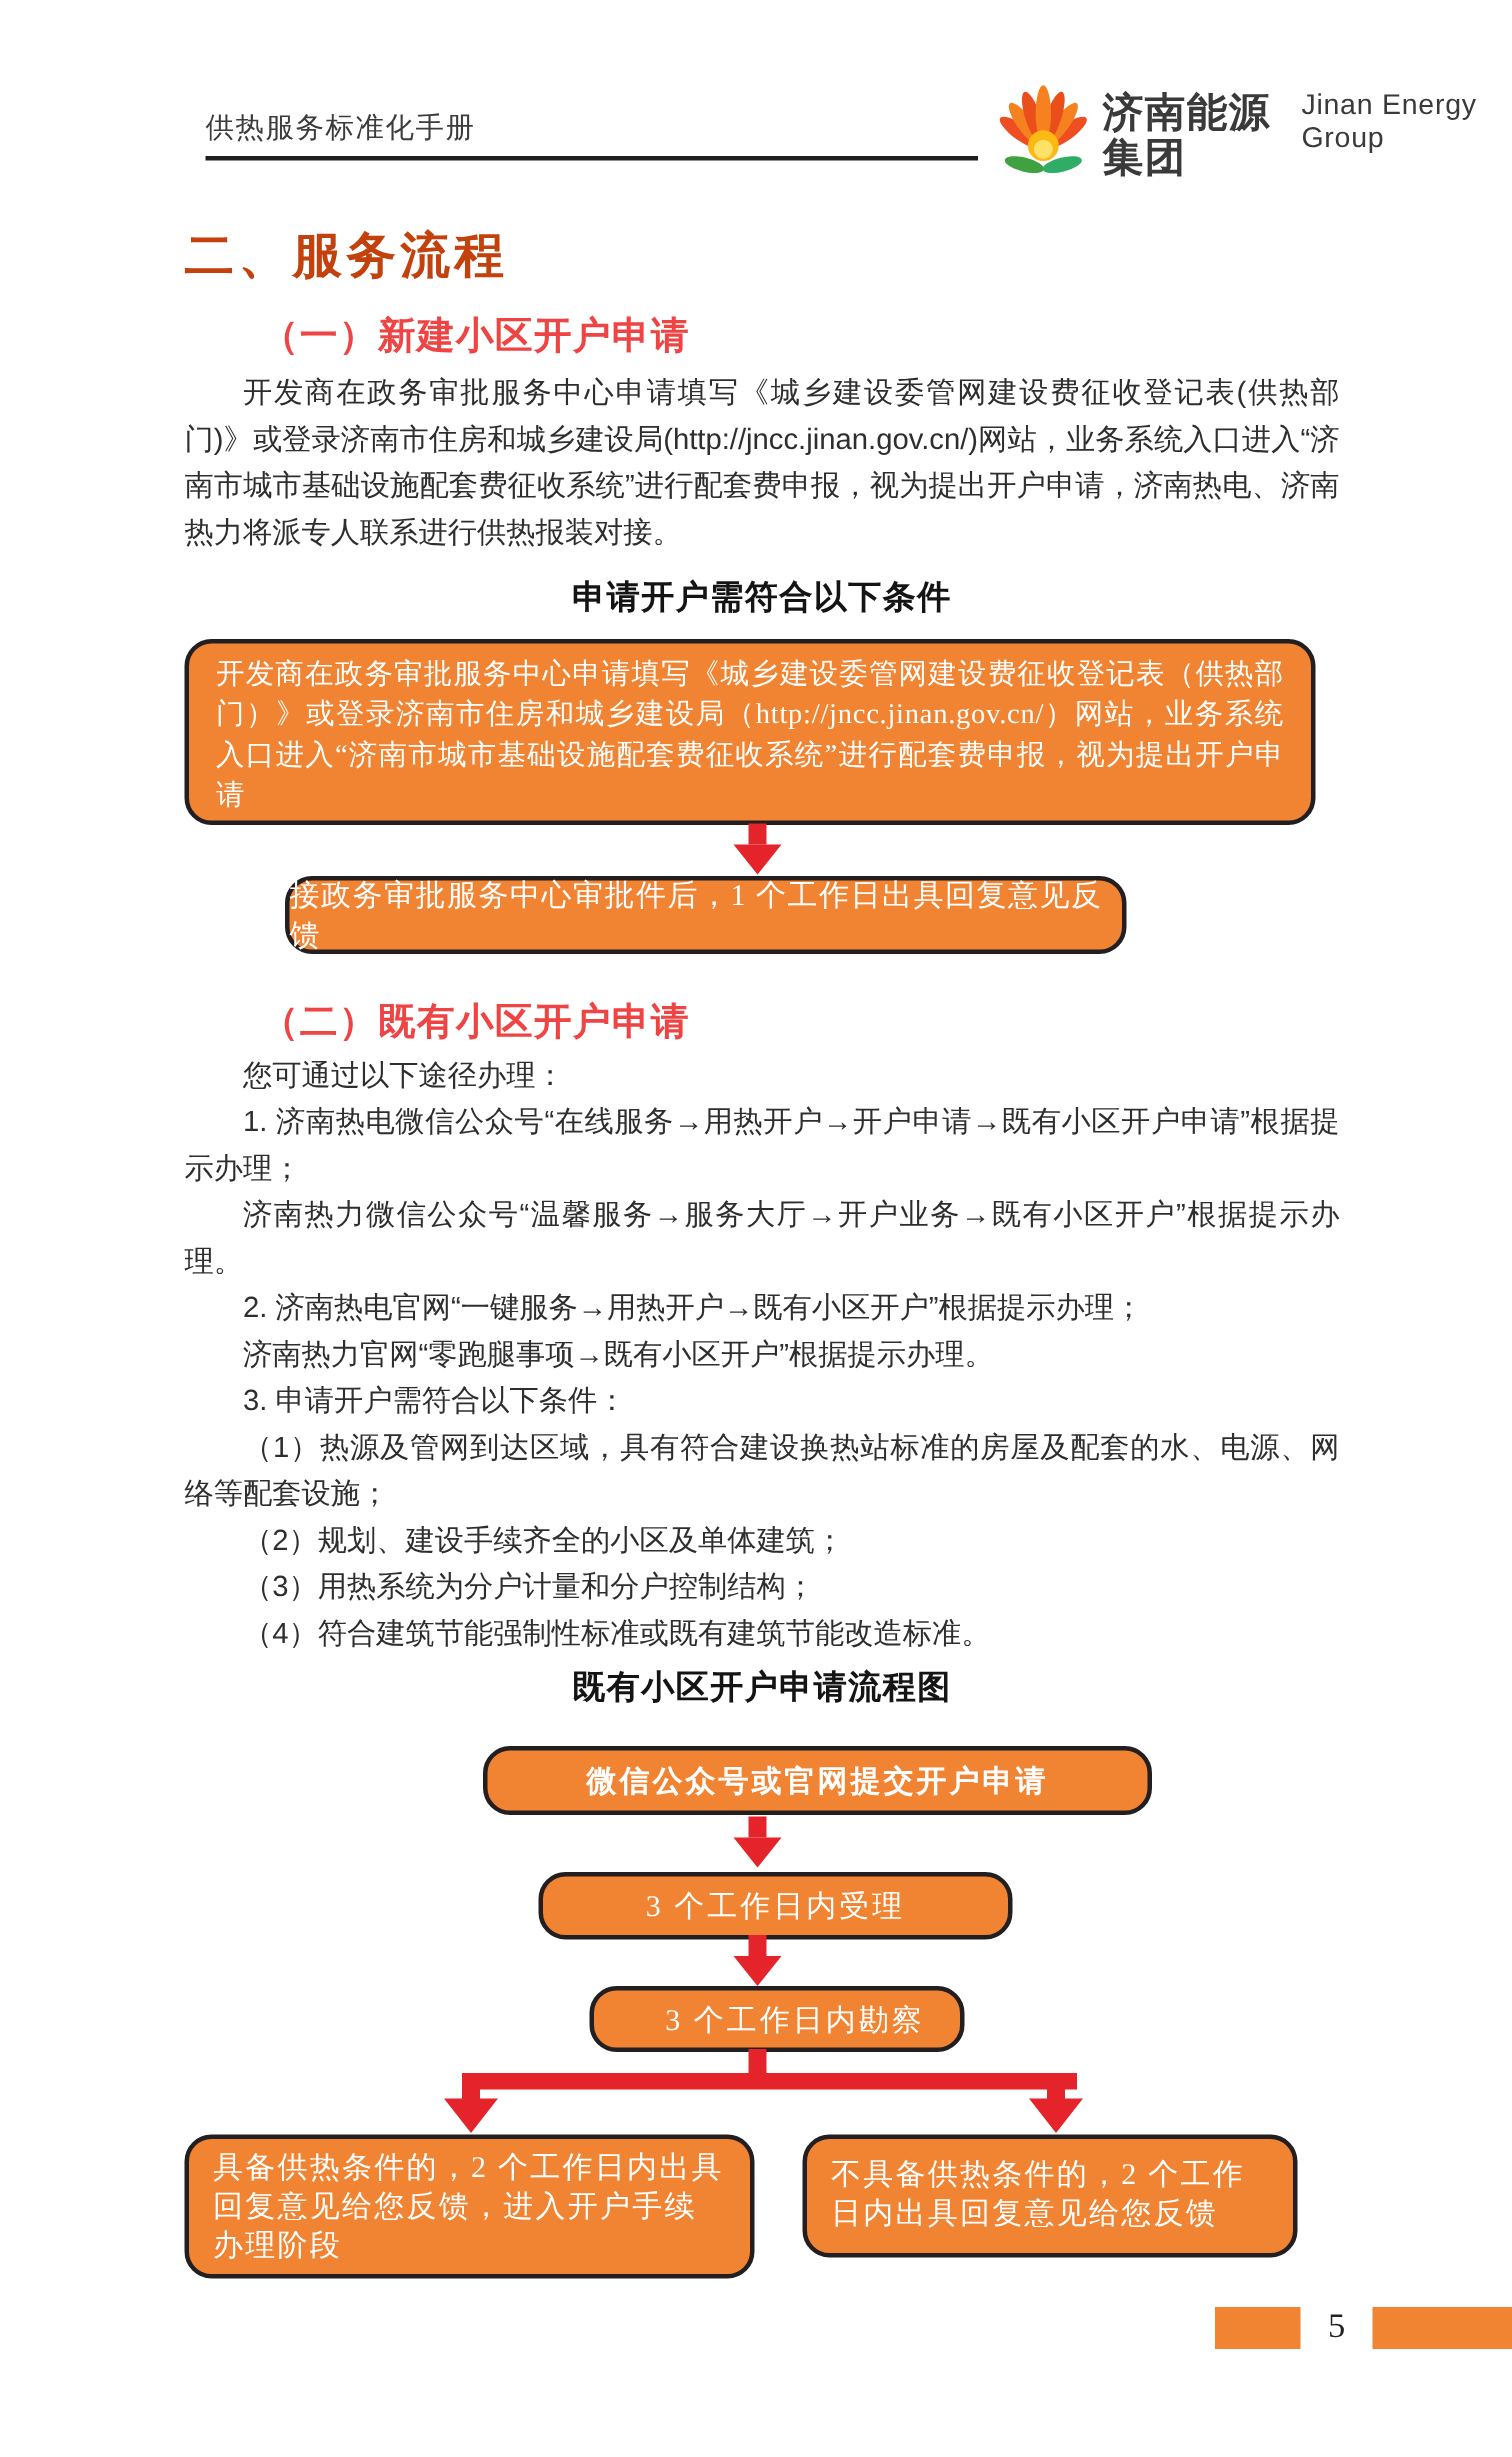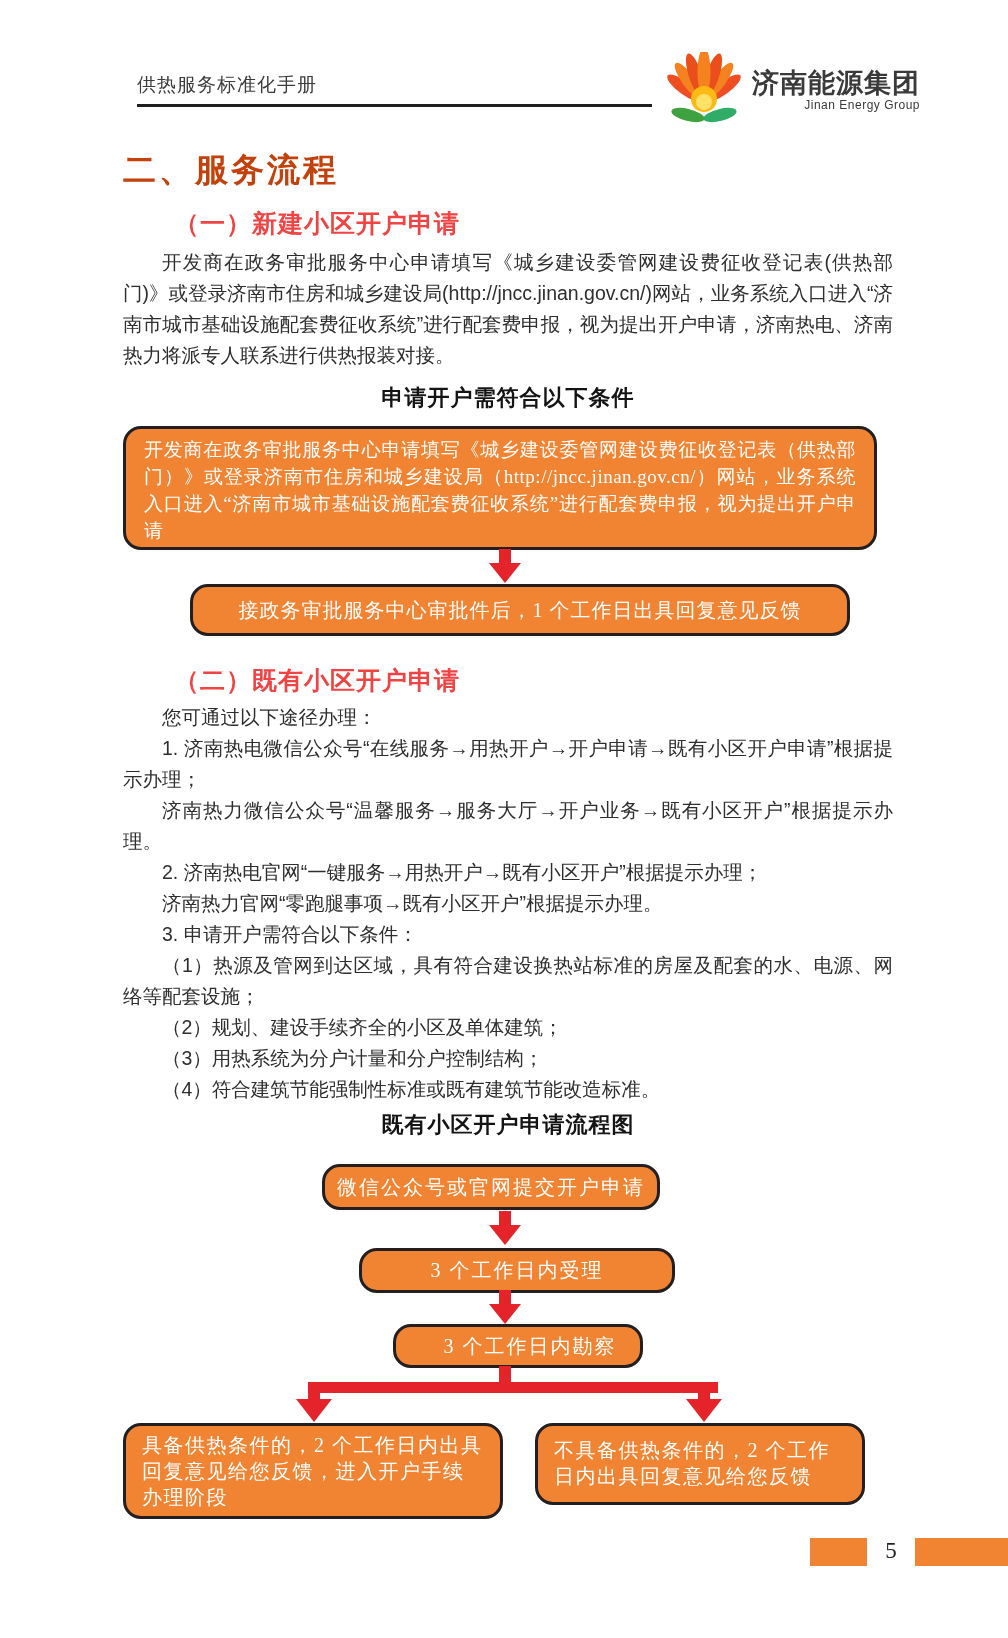--- a/index.html
+++ b/index.html
@@ -9,47 +9,47 @@
   }
   html,body{margin:0;padding:0;background:#e9e9e9;}
   .page{
     position:relative;width:1008px;height:1638px;margin:0 auto;background:#ffffff;
     font-family:"Liberation Sans",sans-serif;overflow:hidden;color:#2e2e2e;
   }
   
   .header-title{position:absolute;left:137px;top:72px;font-size:19px;color:#3c3c3c;letter-spacing:1px;}
   .header-rule{position:absolute;left:137px;top:104px;width:515px;height:3px;background:#1f1f1f;}
   .brand{position:absolute;left:664px;top:52px;display:flex;align-items:center;gap:8px;}
-  .brand-text{display:flex;flex-direction:column;text-align:right;}
+  .brand-text{display:flex;flex-direction:row;}
   .brand-cn{font-size:27px;font-weight:bold;color:#3a3a3a;letter-spacing:1px;line-height:30px;}
-  .brand-en{font-size:12px;color:#3a3a3a;letter-spacing:0.5px;}
+  .brand-en{font-size:19px;color:#3a3a3a;letter-spacing:0.5px;}
   
   .h1{position:absolute;left:123px;top:148px;font-size:33px;font-weight:bold;color:#c2410c;letter-spacing:3px;}
   .h2{position:absolute;left:174px;font-size:25px;font-weight:bold;color:#ef4444;letter-spacing:1px;}
   .h2-1{top:207px;}
   .h2-2{top:664px;}
   .para1{position:absolute;left:123px;top:247px;width:770px;font-size:19.5px;line-height:31px;
          text-indent:2em;text-align:justify;}
   .body2{position:absolute;left:123px;top:702px;width:770px;font-size:19.5px;line-height:31px;}
   .body2 p{margin:0;text-indent:2em;text-align:justify;}
   .flow-title{position:absolute;left:123px;width:770px;text-align:center;font-size:22px;
               font-weight:bold;color:#141414;letter-spacing:1px;}
   .t1{top:383px;}
   .t2{top:1110px;}
   
   .obox{
     position:absolute;background:var(--orange);border:3px solid var(--ink);border-radius:18px;
     color:#fff;font-family:"Liberation Serif",serif;box-sizing:border-box;
   }
   .box1{left:123px;top:426px;width:754px;height:124px;padding:7px 18px;
         font-size:19px;line-height:27px;letter-spacing:0.5px;text-align:justify;}
-  .box2{left:190px;top:584px;width:660px;height:52px;display:flex;align-items:center;
+  .box2{left:190px;top:584px;width:561px;height:52px;display:flex;align-items:center;
         justify-content:center;font-size:20px;letter-spacing:1px;}
-  .stepA{left:322px;top:1164px;width:338px;height:46px;display:flex;align-items:center;
-         justify-content:center;font-size:20px;letter-spacing:2px;}
+  .stepA{left:322px;top:1164px;width:446px;height:46px;display:flex;align-items:center;
+         justify-content:center;font-size:20px;letter-spacing:2px;font-weight:bold;}
   .stepB{left:359px;top:1248px;width:316px;height:45px;display:flex;align-items:center;
          justify-content:center;font-size:20px;letter-spacing:2px;}
   .stepC{left:393px;top:1324px;width:250px;height:44px;display:flex;align-items:center;
          justify-content:center;font-size:20px;letter-spacing:2px;padding-left:24px;}
   .boxL{left:123px;top:1423px;width:380px;min-height:92px;padding:6px 16px;
         font-size:20px;line-height:26px;letter-spacing:1.5px;}
   .boxR{left:535px;top:1423px;width:330px;min-height:82px;padding:11px 16px;
         font-size:20px;line-height:26px;letter-spacing:1.5px;}
   
   .arrow{position:absolute;width:32px;}

